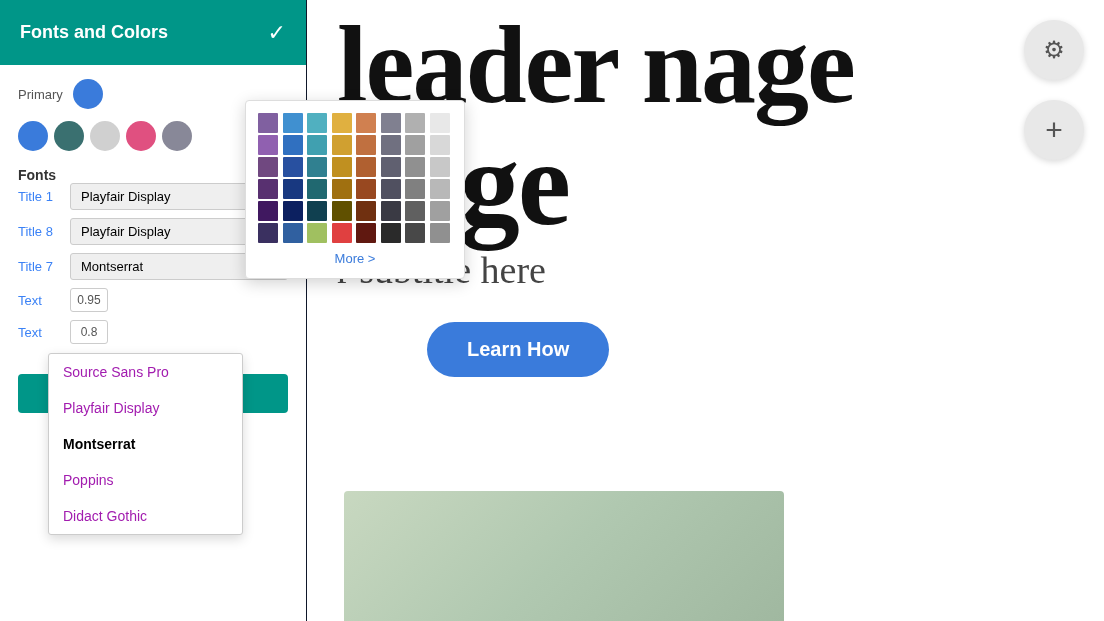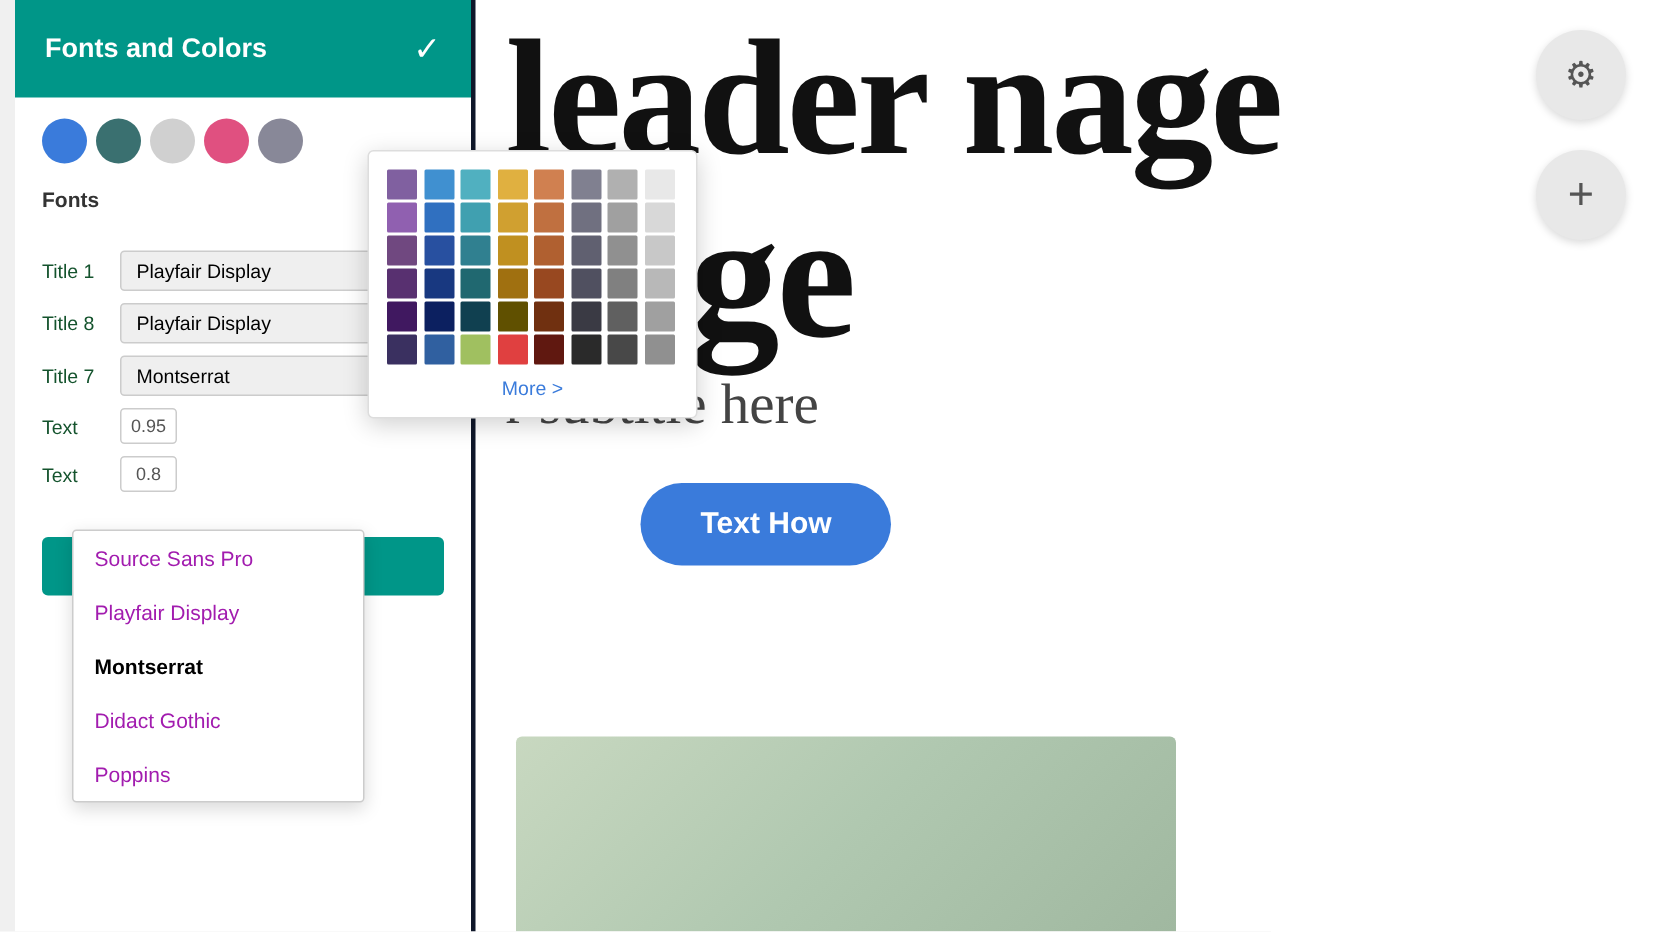--- a/index.html
+++ b/index.html
@@ -87,26 +87,26 @@
       justify-content: center;
       cursor: pointer;
       font-size: 30px;
       color: #555;
       box-shadow: 0 2px 6px rgba(0,0,0,0.15);
     }
 
     
     .left-panel {
       position: absolute;
-      left: 10px;
+      left: 0;
       top: 0;
       width: 307px;
       height: 621px;
       background: #ffffff;
-      border-right: 3px solid #0f172a;
+      border-right: 1px solid #0f172a;
       overflow: hidden;
     }
 
     .panel-header {
       background: #009688;
       color: #fff;
       display: flex;
       align-items: center;
       justify-content: space-between;
       padding: 0 20px;
@@ -170,33 +170,33 @@
       width: 30px;
       height: 30px;
       border-radius: 50%;
       cursor: pointer;
     }
 
     .fonts-section-label {
       font-size: 14px;
       font-weight: bold;
       color: #333;
-      margin-bottom: 26px;
+      margin-bottom: 0;
     }
 
     .font-row {
       display: flex;
       align-items: center;
       margin-bottom: 8px;
       gap: 6px;
     }
 
     .font-row-label {
       font-size: 13px;
-      color: #14532d;
+      color: #3b82f6;
       width: 46px;
       flex-shrink: 0;
     }
 
     .font-select {
       flex: 1;
       border: 1px solid #ccc;
       border-radius: 3px;
       padding: 4px 6px;
       font-size: 13px;
@@ -297,41 +297,45 @@
   <div class="preview-text-header">
     <span>leader nage</span>
   </div>
   <div class="preview-text-header" style="font-size:120px; padding-top:0; line-height:0.9;">
     <span>nage</span>
   </div>
   <div class="preview-text-subtitle">
     <span>r subtitle here</span>
   </div>
   <div class="preview-btn">
-    <span>Text How</span>
+    <span>Learn How</span>
   </div>
   <div class="preview-image"></div>
 </div>
 
 <div class="gear-btn">
   <span>⚙</span>
 </div>
 
 <div class="plus-btn">
   <span>+</span>
 </div>
 
 <div class="left-panel">
   <div class="panel-header">
     <span class="panel-title">Fonts and Colors</span>
     <span class="check-icon">✓</span>
   </div>
 
   <div class="panel-body">
 
+    <div class="primary-color-row">
+      <span class="primary-label">Primary</span>
+      <div class="color-circle-primary"></div>
+    </div>
 
 
     <div class="color-swatches-row">
       <div class="swatch" style="background:#3a7bdb"></div>
       <div class="swatch" style="background:#3a7070"></div>
       <div class="swatch" style="background:#d0d0d0"></div>
       <div class="swatch" style="background:#e05080"></div>
       <div class="swatch" style="background:#888898"></div>
     </div>
 
@@ -425,15 +429,15 @@
       <div class="color-cell" style="background: rgb(72, 72, 72);"></div>
       <div class="color-cell" style="background: rgb(144, 144, 144);"></div>
     </div>
   <div class="more-link">More &gt;</div>
 </div>
 
 <div class="font-dropdown" id="font-dropdown">
     <div class="font-dropdown-item">Source Sans Pro</div>
     <div class="font-dropdown-item">Playfair Display</div>
     <div class="font-dropdown-item selected">Montserrat</div>
+    <div class="font-dropdown-item">Poppins</div>
     <div class="font-dropdown-item">Didact Gothic</div>
-    <div class="font-dropdown-item">Poppins</div>
   </div>
 
 </body></html>

